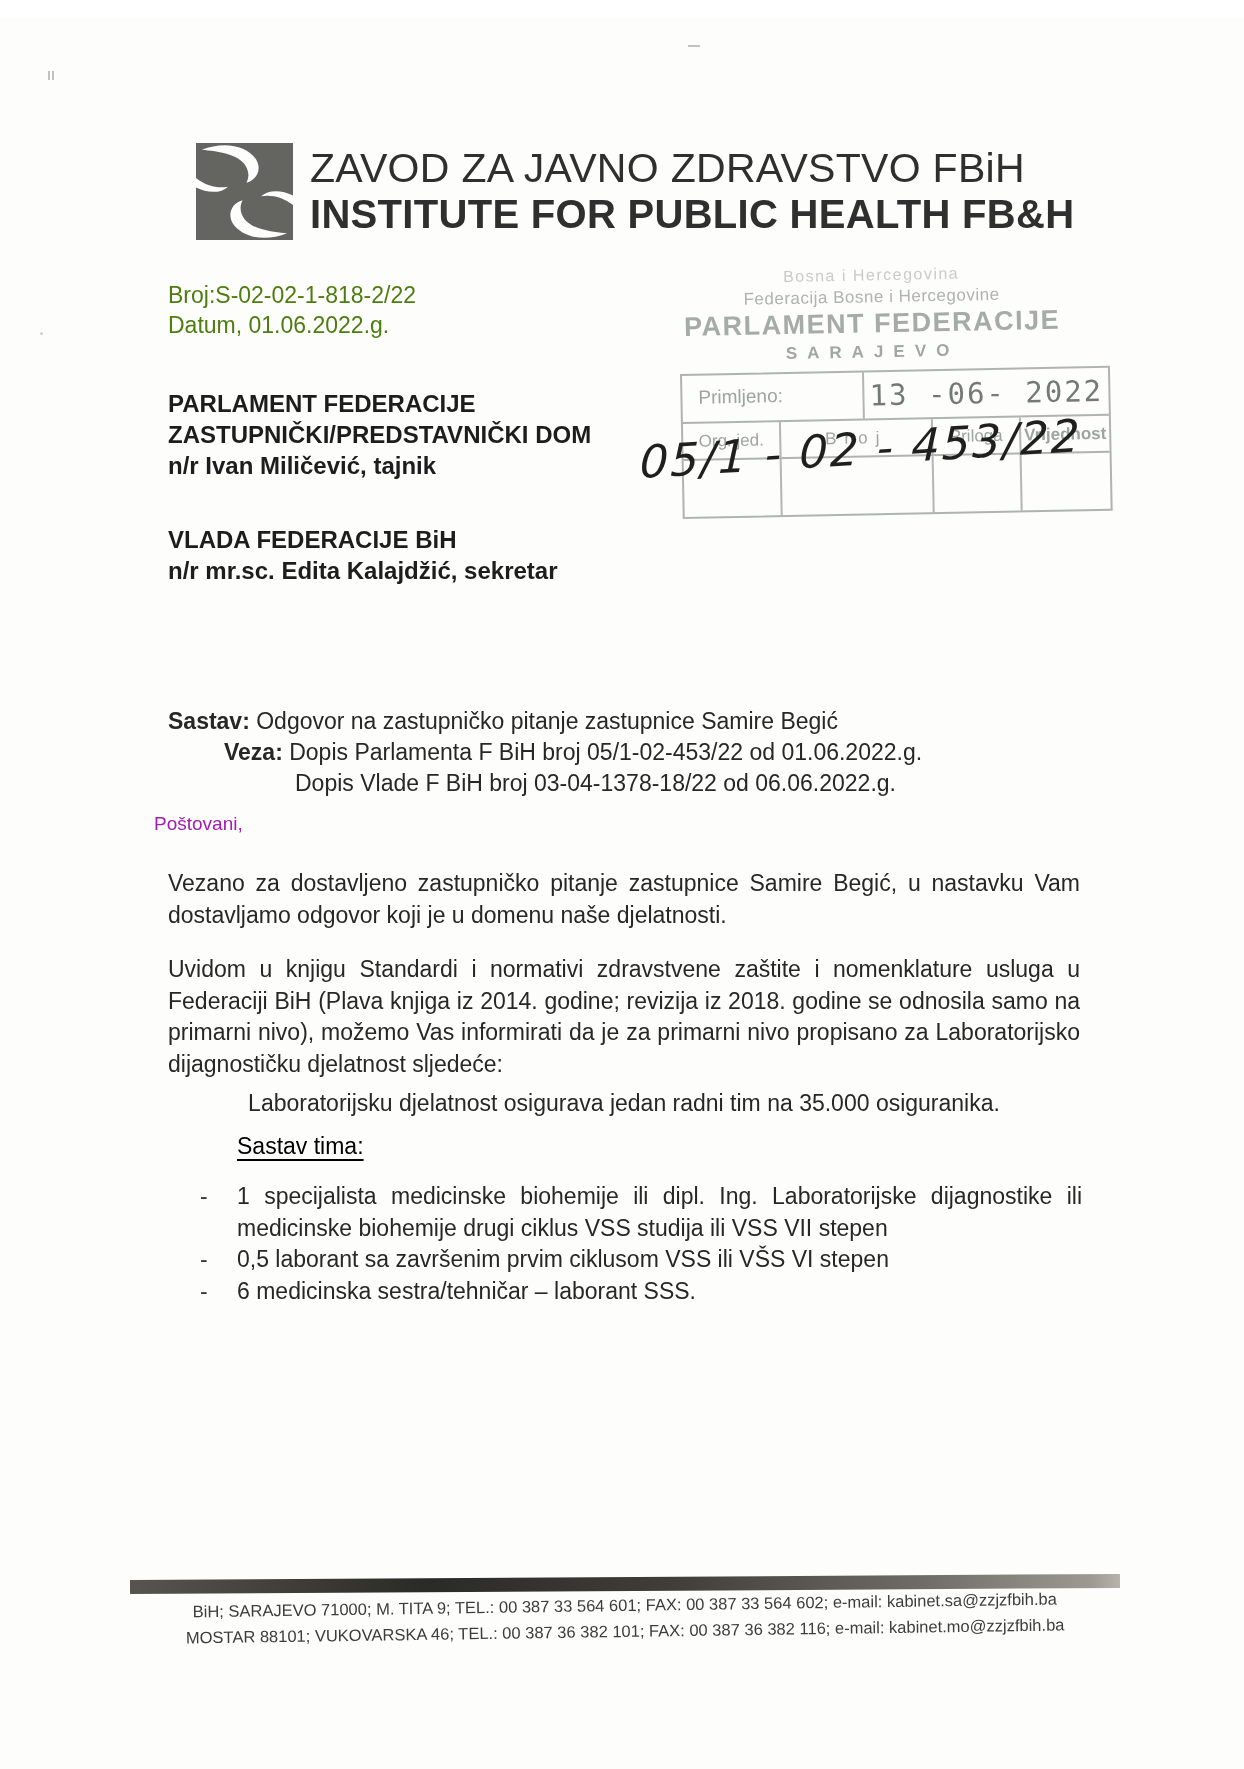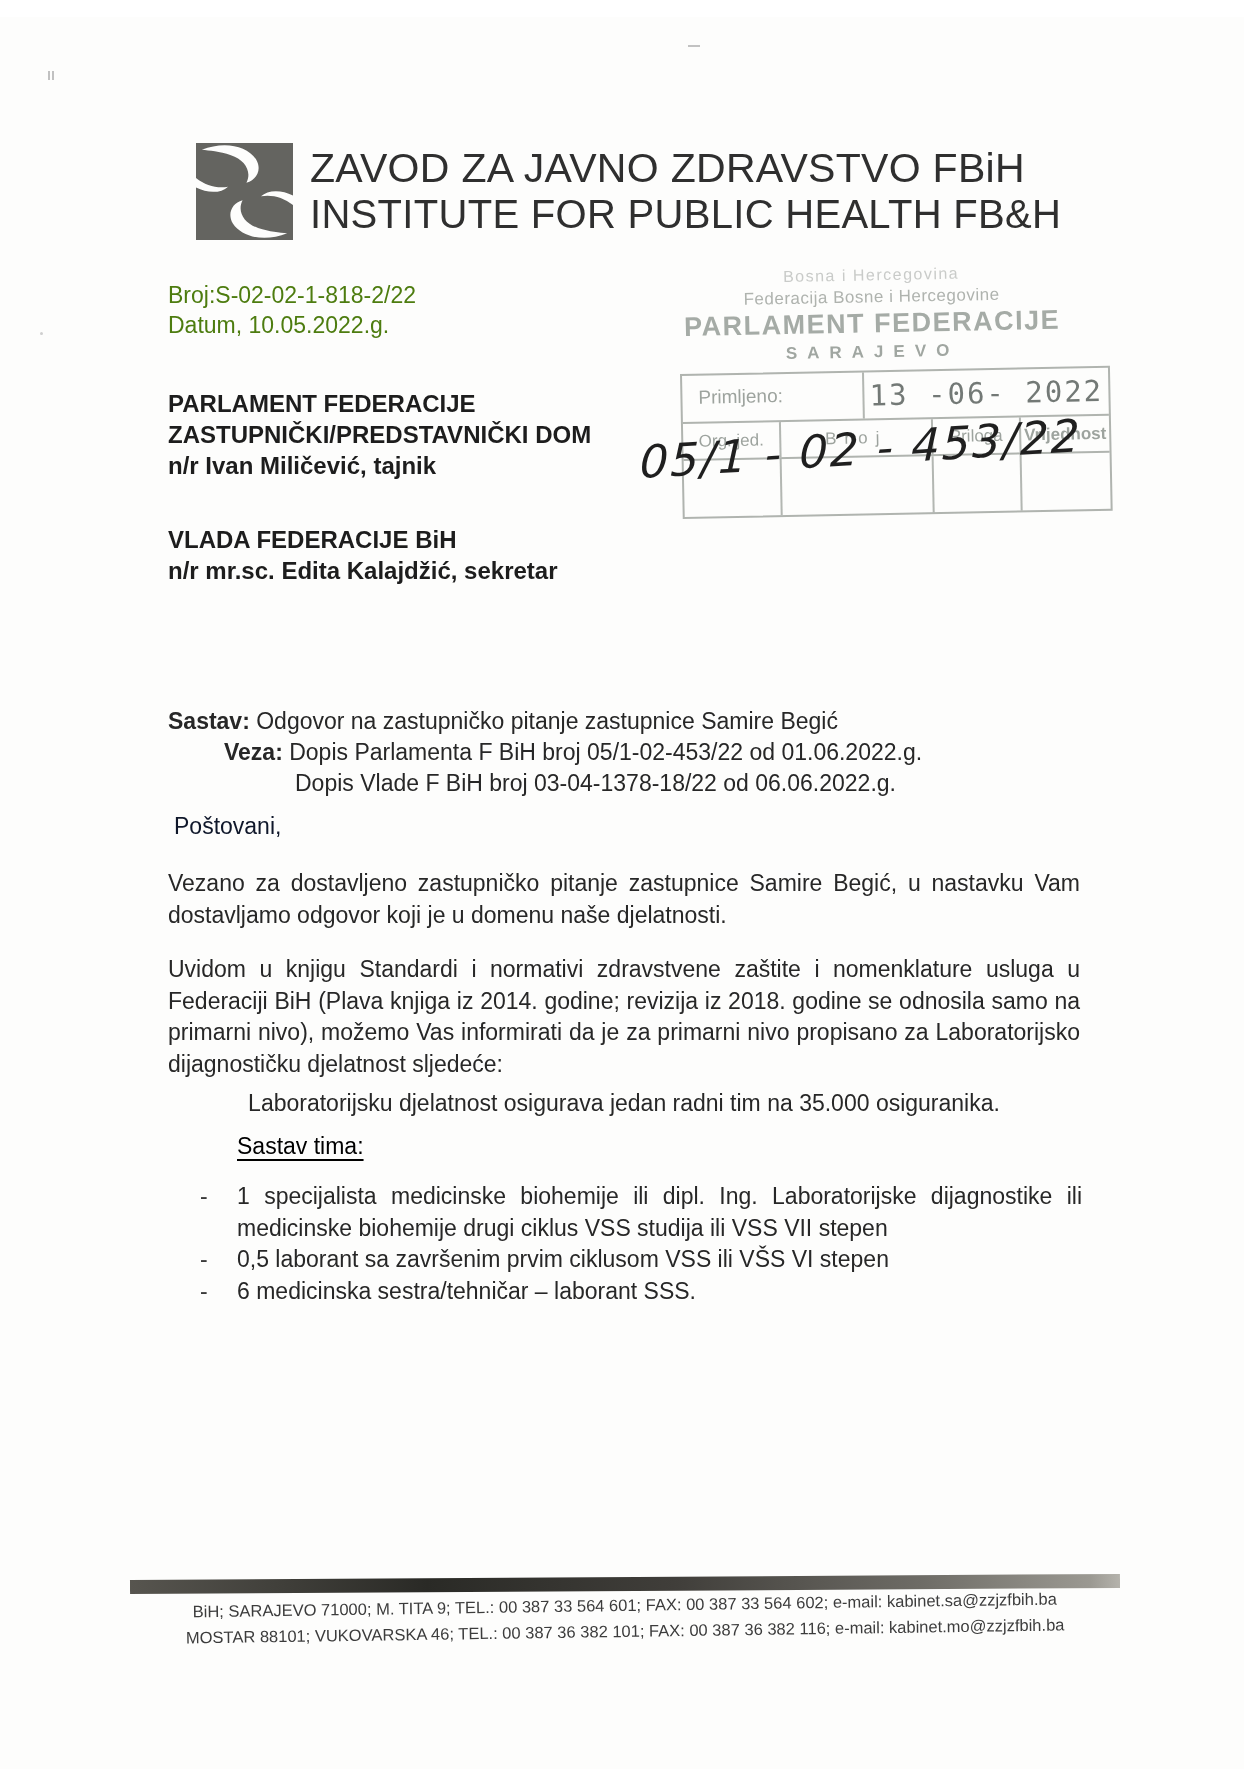--- a/index.html
+++ b/index.html
@@ -9,21 +9,21 @@
     position:relative; width:1244px; height:1769px; margin:17px auto;
     background:#fdfdfc; overflow:hidden;
     font-family:"Liberation Sans","DejaVu Sans",sans-serif;
     color:#262626;
   }
   
   .letterhead { position:absolute; left:196px; top:126px; display:flex; gap:17px; }
   .logo { width:97px; height:97px; flex:0 0 auto; }
   .titles { padding-top:1px; }
   .t1 { font-size:41px; line-height:48px; letter-spacing:0.3px; color:#2f2f2f; white-space:nowrap; }
-  .t2 { font-size:40px; line-height:45px; letter-spacing:0.3px; color:#2f2f2f; white-space:nowrap; }
+  .t2 { font-size:40px; line-height:45px; letter-spacing:0.3px; color:#2f2f2f; white-space:nowrap;font-weight:bold; }
   
   .meta { position:absolute; left:168px; top:263px; font-size:23px; line-height:30px; color:#4d7c0f; }
   
   .recip { position:absolute; left:168px; font-weight:700; font-size:24px; line-height:31px; color:#1d1d1d; }
   .recip1 { top:371px; }
   .recip2 { top:507px; }
   
   .stamp { position:absolute; left:628px; top:254px; width:486px;
            transform:rotate(-1.1deg); transform-origin:left top; }
   .st-l1 { font-size:16px; text-align:center; letter-spacing:1.5px; color:rgba(158,163,158,0.55); }
@@ -47,21 +47,21 @@
   .handwrite { position:absolute; left:8px; top:156px; white-space:nowrap;
                font-family:"DejaVu Sans",sans-serif; font-style:italic;
                font-size:45px; letter-spacing:2px; color:#1f1f1f;
                transform:rotate(-2.4deg) skewX(-5deg); }
   
   .subject { position:absolute; left:168px; top:689px; font-size:23px; line-height:31px; color:#272727; }
   .subject .lbl { font-weight:700; }
   .subject .l2 { margin-left:56px; }
   .subject .l3 { margin-left:127px; }
   
-  .salutation { position:absolute; left:174px; top:796px; font-size:23px; color:#0f172a; }
+  .salutation { position:absolute; left:154px; top:796px; font-size:19px; color:#a21caf; }
   .para { position:absolute; left:168px; width:912px; font-size:23px; line-height:31.5px;
           text-align:justify; color:#272727; }
   .p1 { top:851px; }
   .p2 { top:937px; }
   .p3 { top:1071px; text-align:center; }
   .sastav { position:absolute; left:237px; top:1116px; font-size:23px; color:#000000;
             text-decoration:underline; text-underline-offset:5px; }
   .list { position:absolute; left:200px; top:1164px; width:882px; }
   .li { display:flex; font-size:23px; line-height:31.5px; color:#272727; }
   .li .dash { width:37px; flex:0 0 auto; color:#3a3a3a; }
@@ -99,21 +99,21 @@
       <path d="M100,64 C90,56 78,53 67,55 C74,48 88,48 100,54 Z" fill="#fdfdfc"></path>
     </svg>
     <div class="titles">
       <div class="t1">ZAVOD ZA JAVNO ZDRAVSTVO FBiH</div>
       <div class="t2">INSTITUTE FOR PUBLIC HEALTH FB&amp;H</div>
     </div>
   </div>
 
   <div class="meta">
     <div>Broj:S-02-02-1-818-2/22</div>
-    <div>Datum, 10.05.2022.g.</div>
+    <div>Datum, 01.06.2022.g.</div>
   </div>
 
   <div class="stamp">
     <div class="st-l1">Bosna i Hercegovina</div>
     <div class="st-l2">Federacija Bosne i Hercegovine</div>
     <div class="st-l3">PARLAMENT FEDERACIJE</div>
     <div class="st-l4">SARAJEVO</div>
     <div class="st-table">
       <div class="st-row r1">
         <div class="st-cell prim-label">Primljeno:</div>

